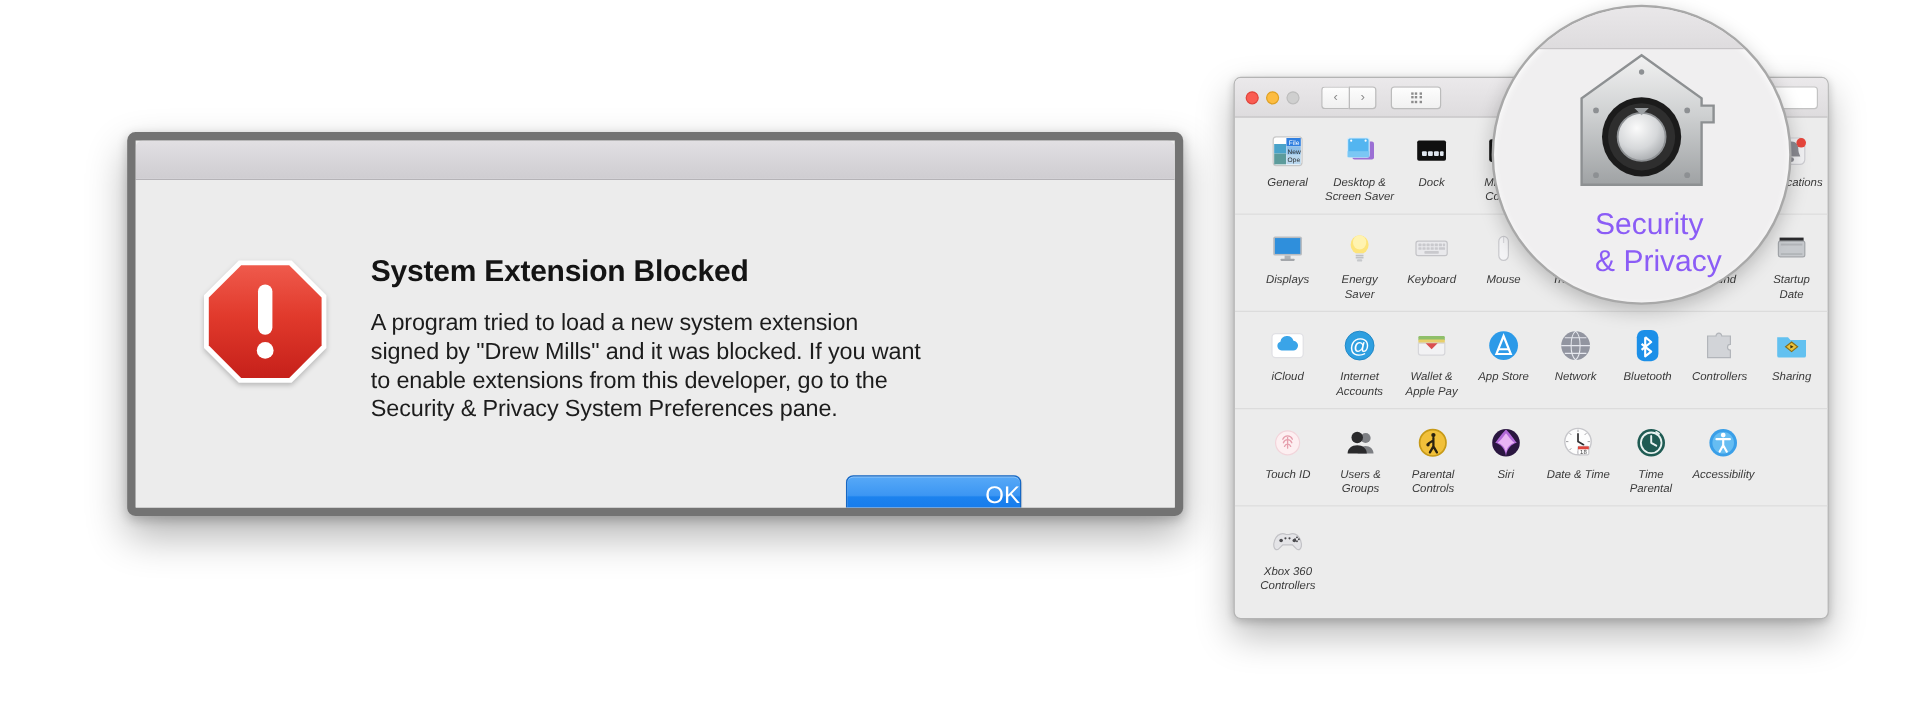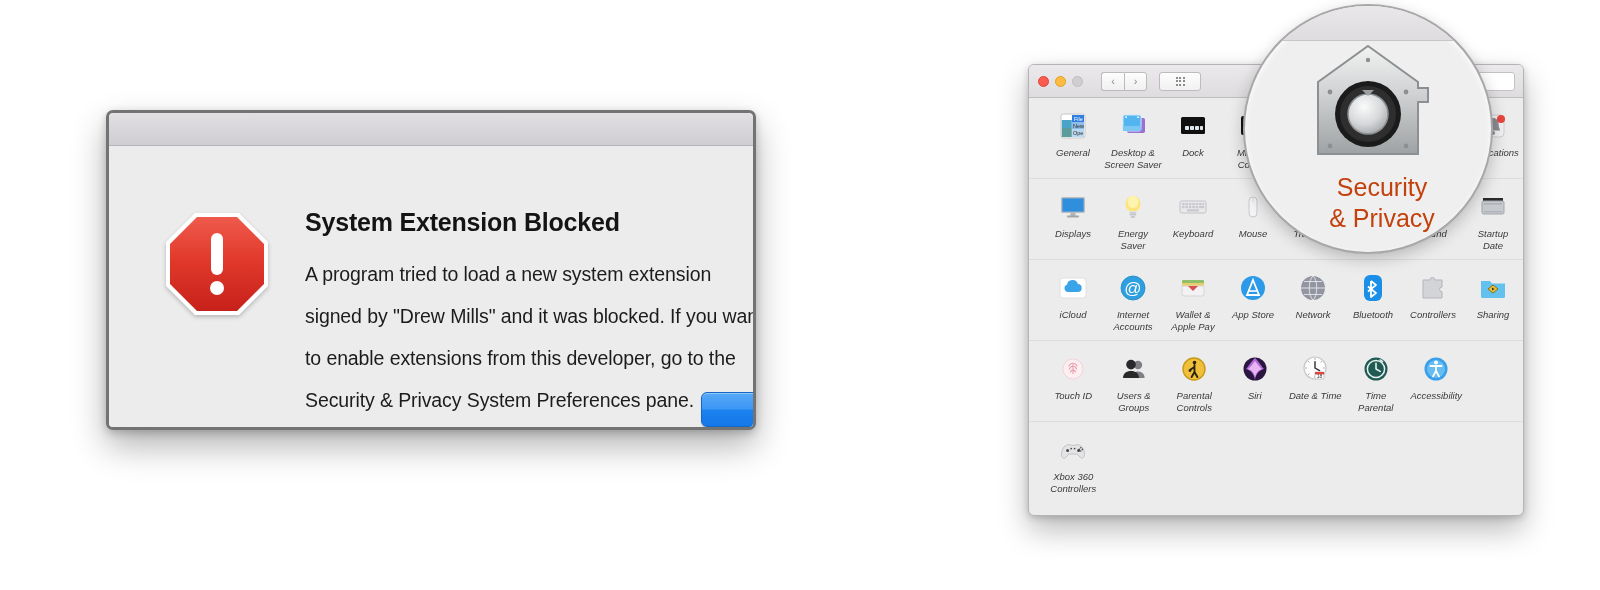--- a/index.html
+++ b/index.html
@@ -7,46 +7,46 @@
     width: 1600px; height: 590px;
     background: #ffffff;
     font-family: "Liberation Sans", sans-serif;
     overflow: hidden;
   }
   #stage { position: relative; width: 1600px; height: 590px; background:#fff; }
 
   
   #alert-dialog {
     position: absolute; left: 106px; top: 110px;
-    width: 650px; height: 320px;
+    width: 880px; height: 320px;
     background: #ececec;
     border-radius: 7px;
     box-shadow: 0 16px 34px rgba(0,0,0,0.30), 0 3px 9px rgba(0,0,0,0.20);
-    border: 3px solid #737373;
+    border: 7px solid #737373;
     overflow: hidden;
   }
   #alert-titlebar {
     height: 33px; width: 100%;
     background: linear-gradient(to bottom, #e2e0e3 0%, #d7d5d9 55%, #cfcdd1 100%);
     border-bottom: 1px solid #b5b3b7;
     border-top-left-radius: 6px; border-top-right-radius: 6px;
   }
   #alert-body { position: relative; width: 100%; height: 286px; background: #ececec; }
 
   #stop-icon-wrap { position: absolute; left: 52px; top: 62px; width: 112px; height: 112px; }
   #stop-icon-wrap svg { display:block; width:112px; height:112px;
      filter: drop-shadow(0 2px 2px rgba(0,0,0,0.22)); }
 
   #alert-text { position: absolute; left: 196px; top: 62px; width: 540px; }
   #alert-heading {
     font-size: 25px; font-weight: bold; color: #141414;
     letter-spacing: -0.2px; margin-bottom: 16px;
   }
   #alert-message {
-    font-size: 19.5px; color: #1c1c1c; line-height: 42px; letter-spacing: -0.1px;
+    font-size: 19.5px; color: #1c1c1c; line-height: 24px; letter-spacing: -0.1px;
     white-space: pre-line;
   }
 
   #ok-button {
     position: absolute; left: 592px; top: 246px;
     width: 146px; height: 35px;
     border-radius: 6px;
     background: linear-gradient(to bottom, #57a9f7 0%, #3c96f3 48%, #1c82ee 52%, #1478ea 100%);
     border: 1px solid #1567c4;
     box-shadow: 0 1px 1px rgba(0,0,0,0.18), inset 0 1px 0 rgba(255,255,255,0.35);
@@ -136,22 +136,22 @@
     display:flex; flex-direction: column; align-items:center; justify-content:center;
   }
   #magnifier::before {
     content:""; position:absolute; left:0; right:0; top:0; height: 34px;
     background: linear-gradient(to bottom,#e9e7e9,#dedcde);
     border-bottom: 1px solid #c6c4c6;
   }
   #mag-icon { margin-top: 18px; }
   #mag-icon svg { display:block; }
   #mag-label {
-    margin-top: 12px; text-align:center;
-    font-size: 25px; color: #c2410c; line-height: 31px; white-space: pre-line; margin-left: 28px;
+    margin-top: 12px; 
+    font-size: 25px; color: #8b5cf6; line-height: 31px; white-space: pre-line; margin-left: 28px;
   }
 </style>
 </head>
 <body>
 
 <div id="stage">
 
   <div id="alert-dialog">
     <div id="alert-titlebar"></div>
     <div id="alert-body">

